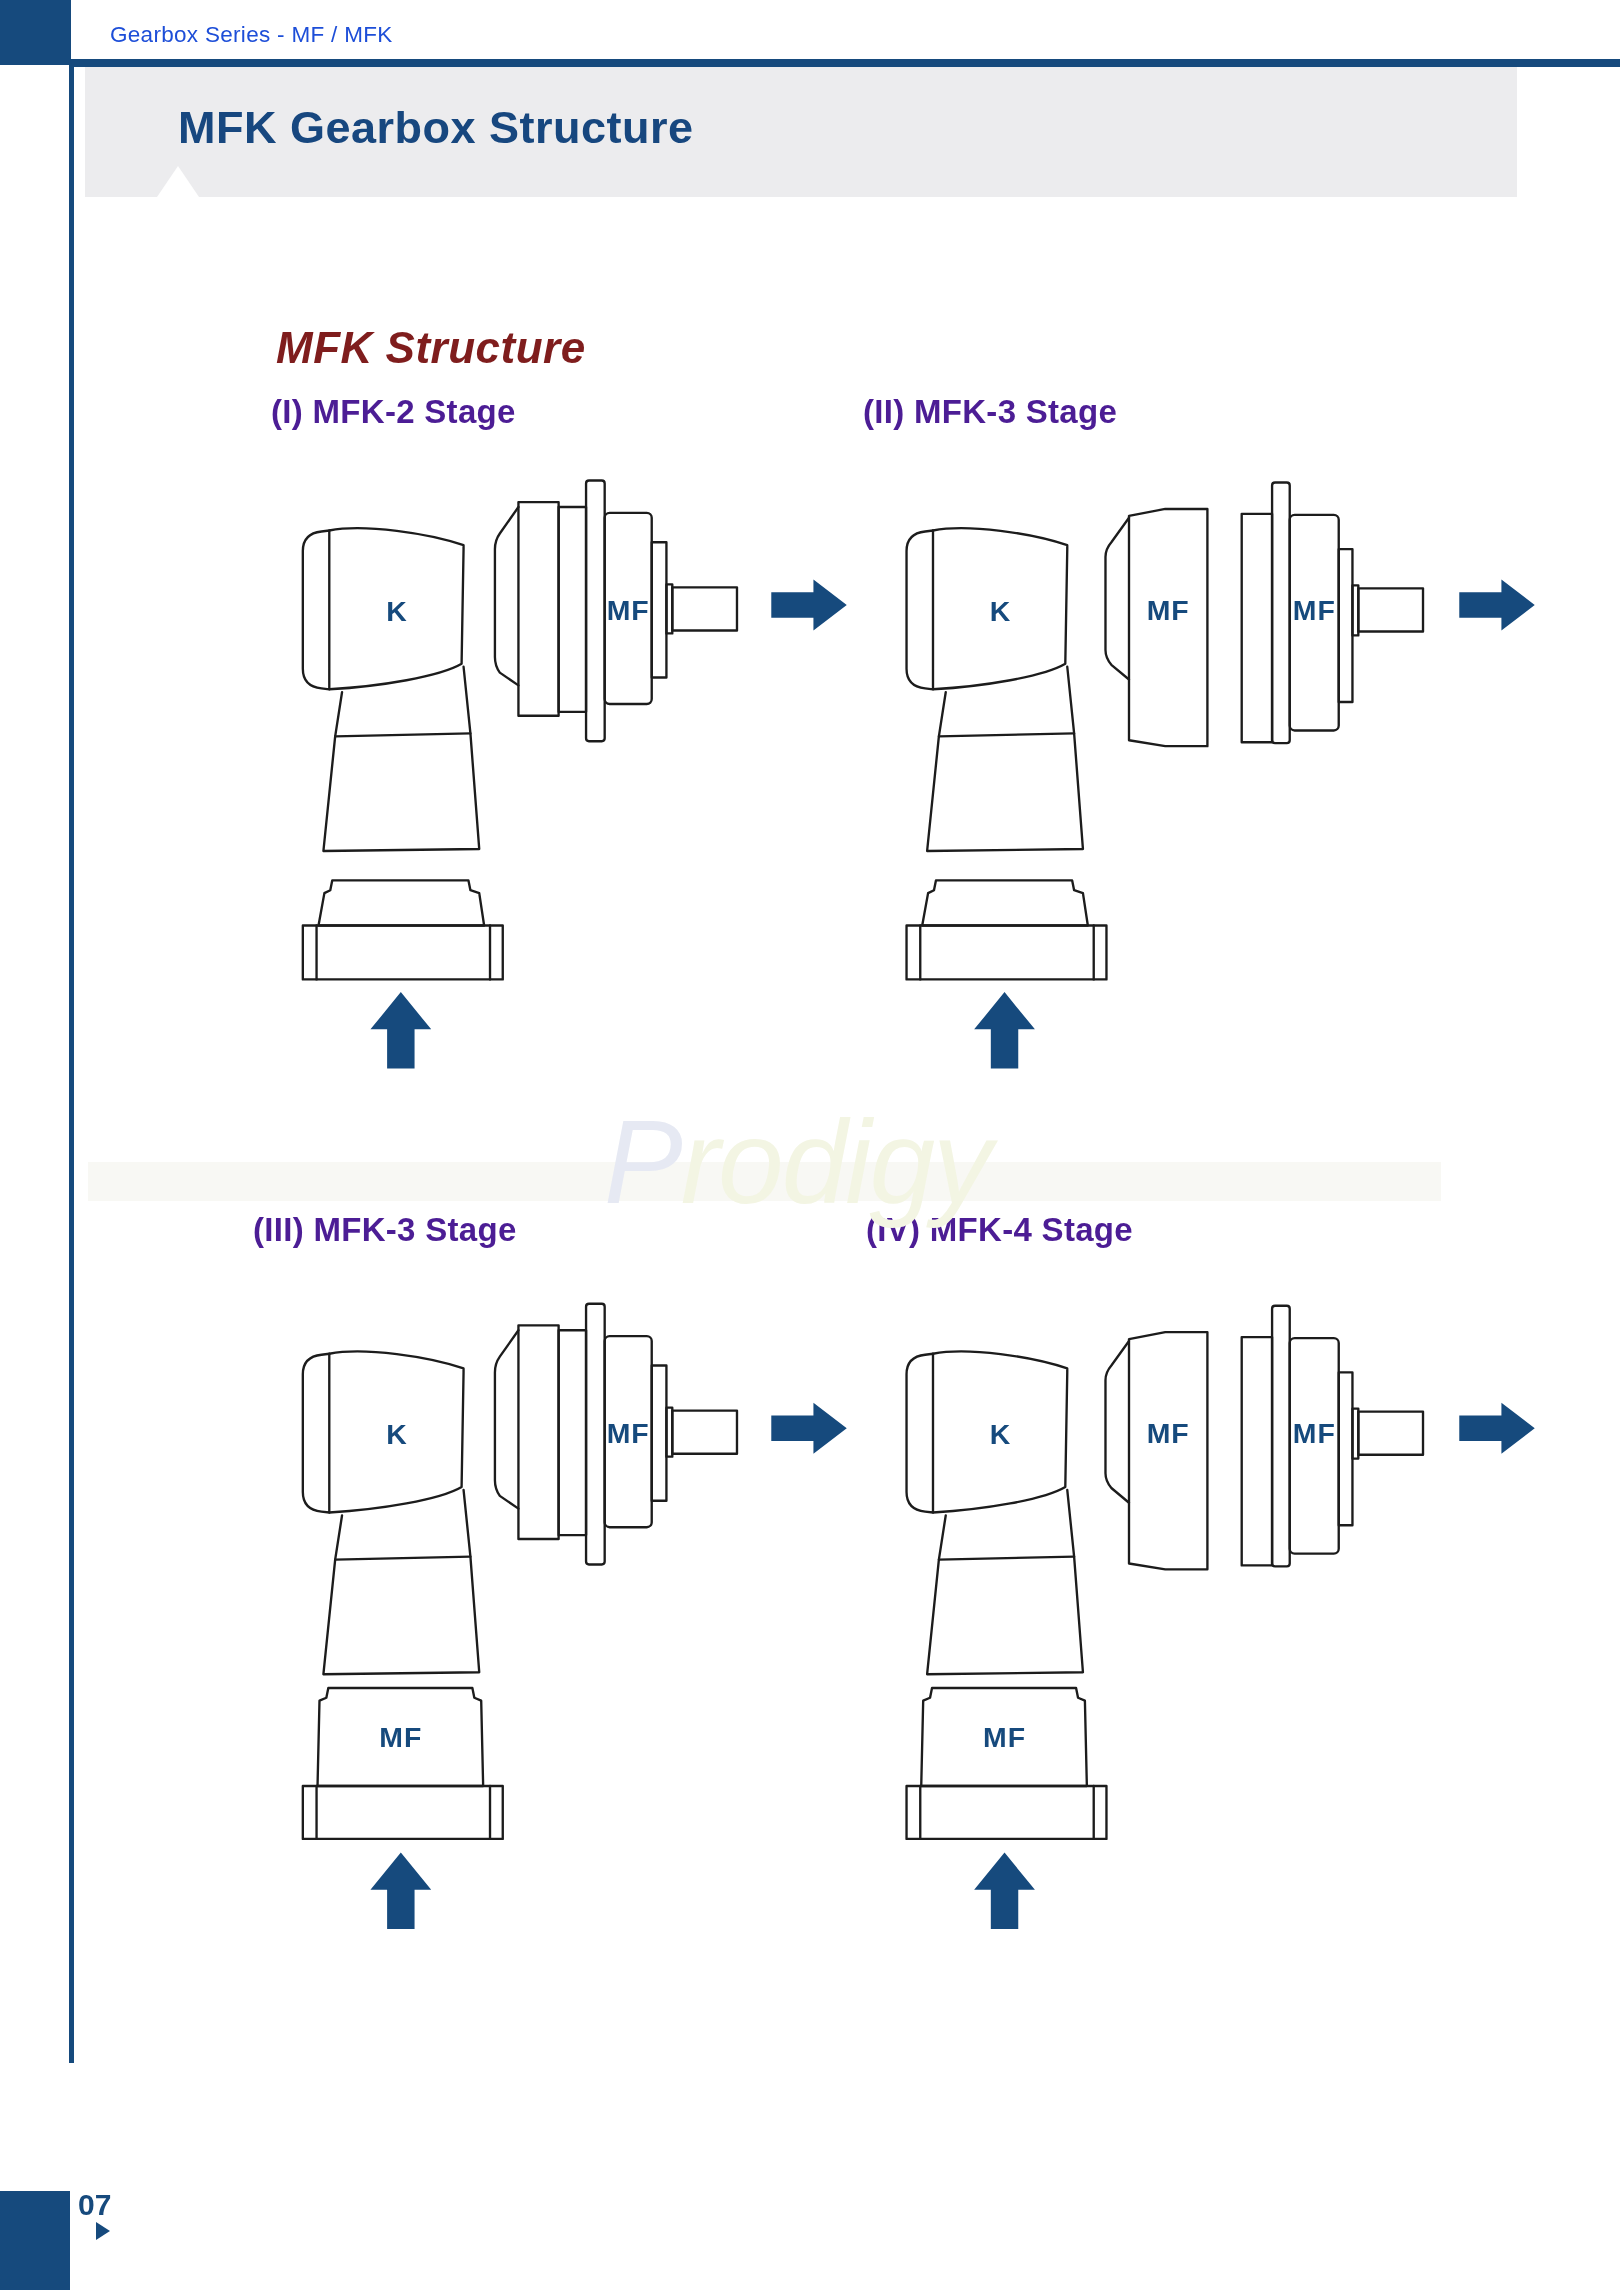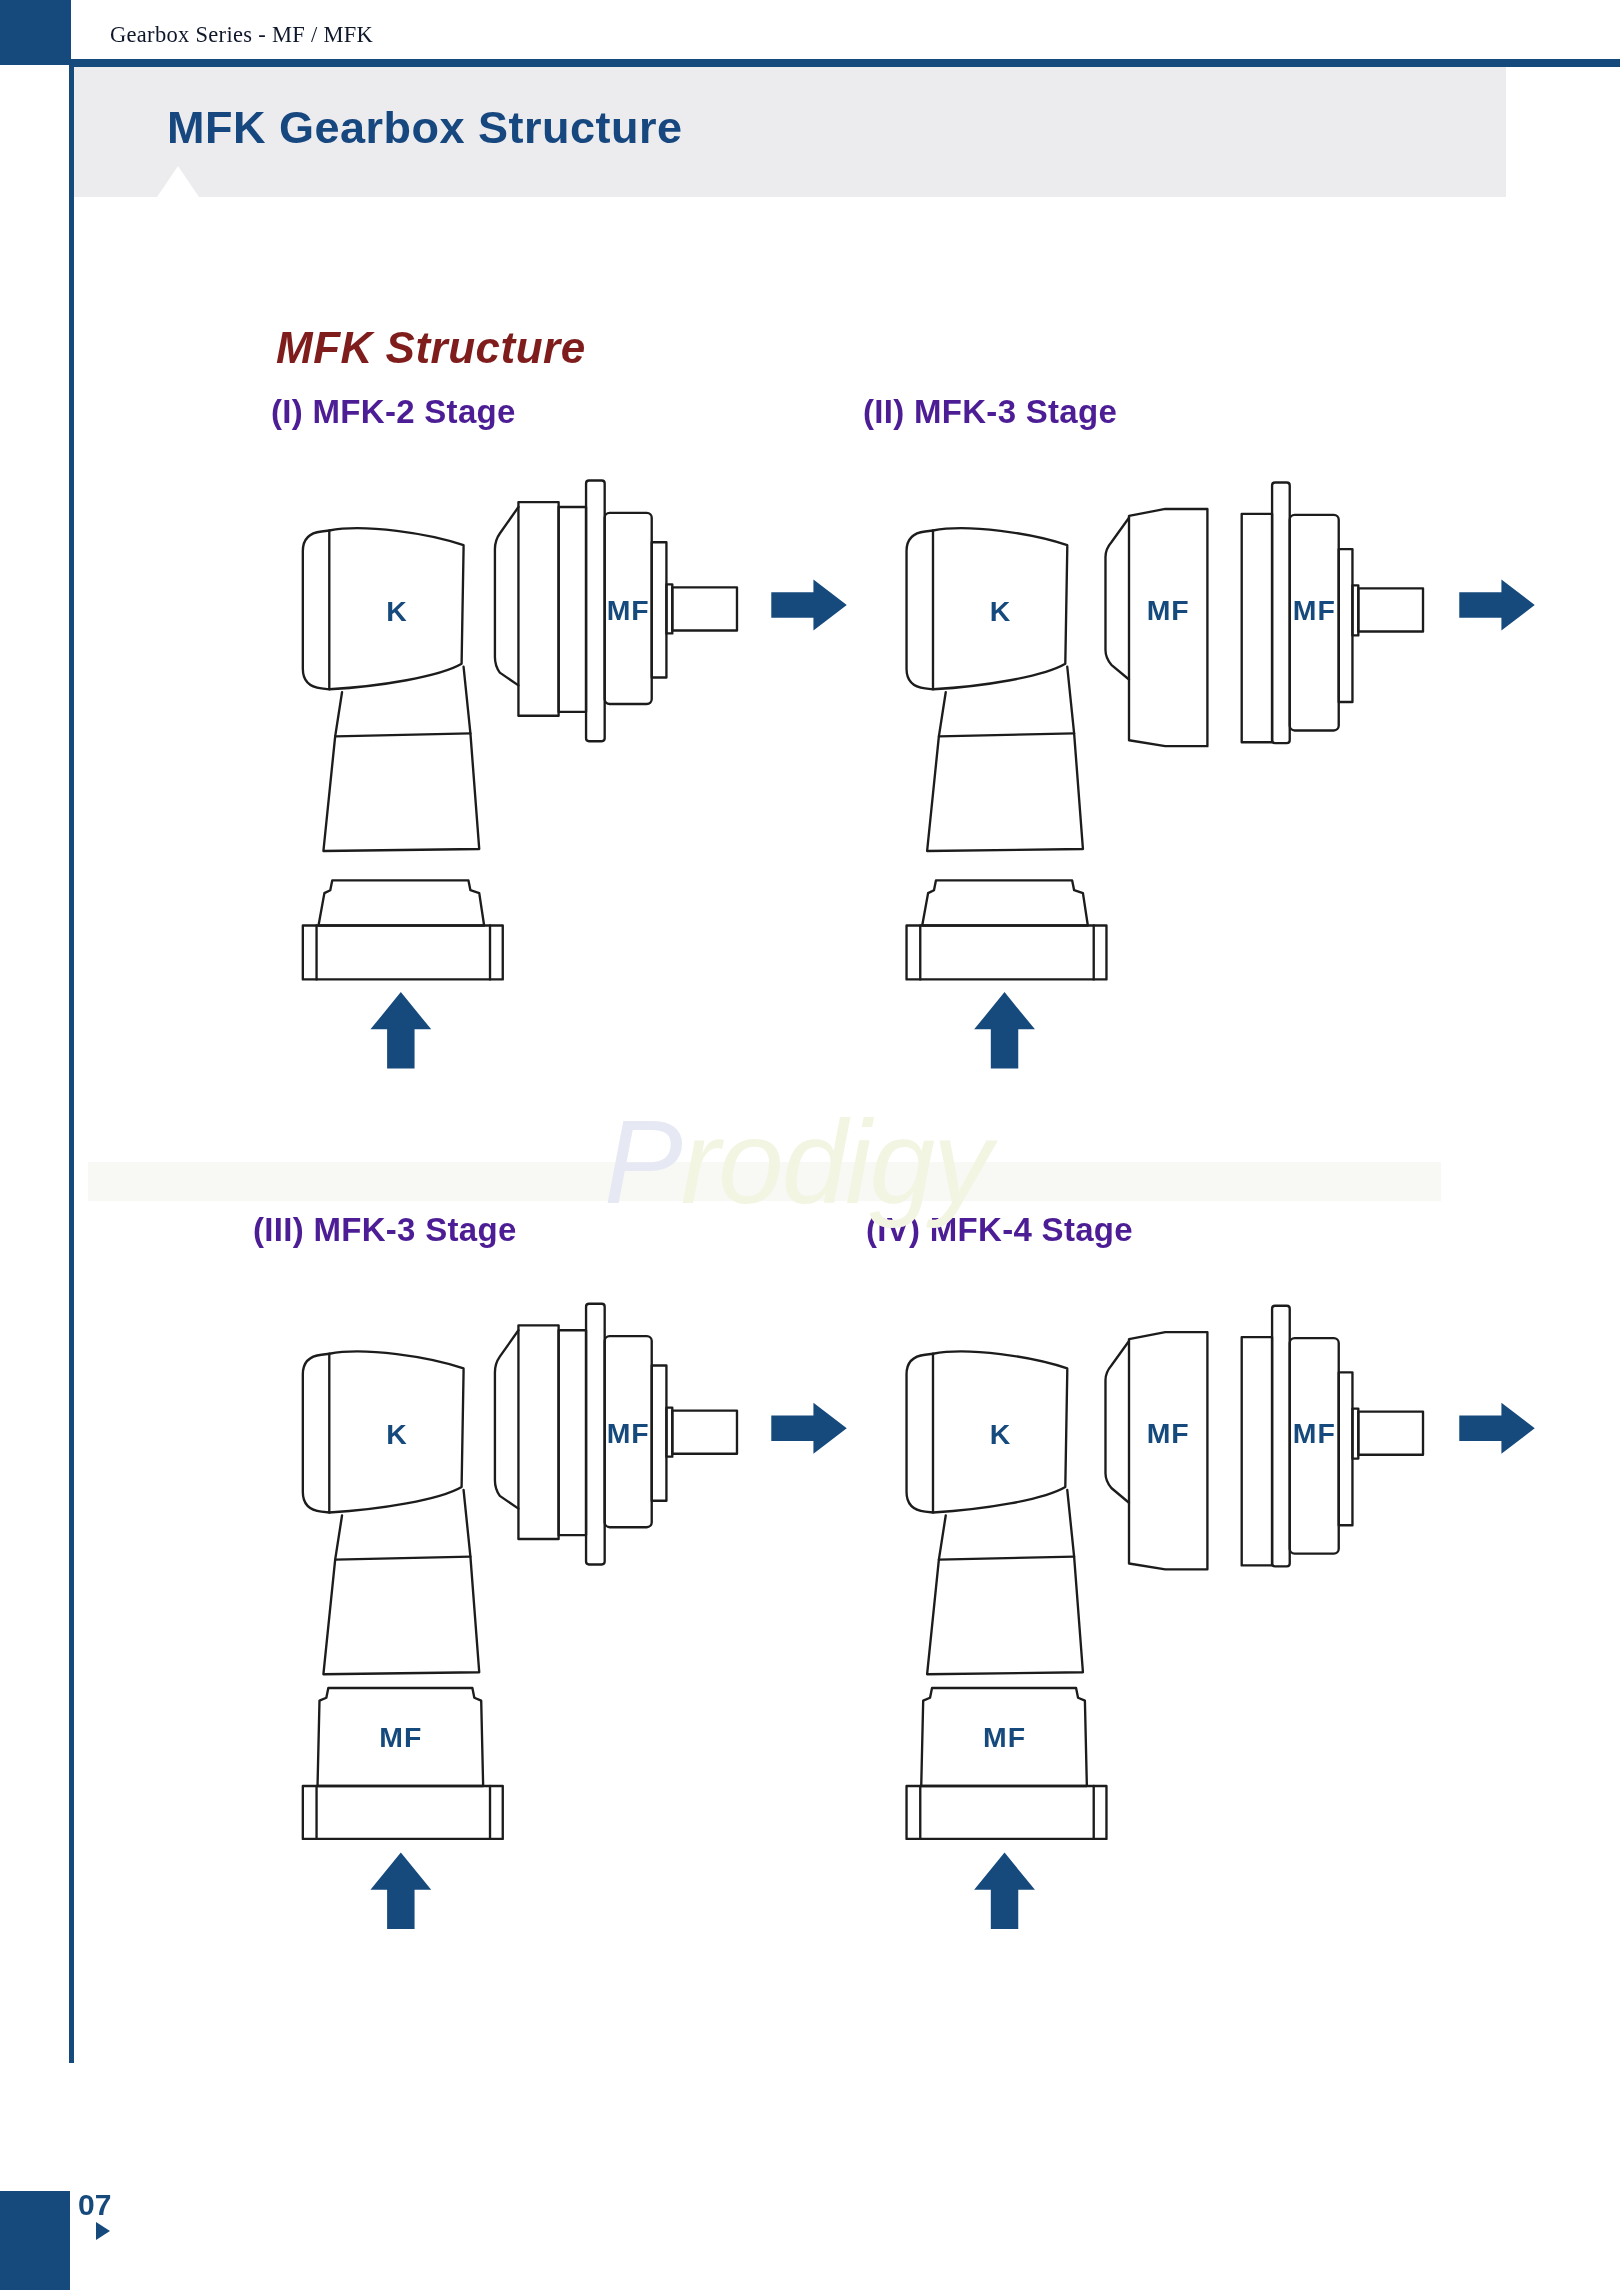--- a/index.html
+++ b/index.html
@@ -2,25 +2,25 @@
 <html><head>
 <meta charset="utf-8">
 <style>
   html,body{margin:0;padding:0;background:#ffffff;}
   .page{position:relative;width:1620px;height:2291px;background:#ffffff;overflow:hidden;
         font-family:"Liberation Sans", sans-serif;}
   .abs{position:absolute;}
 
   .corner-top{left:0;top:0;width:71px;height:65px;background:#164A7D;}
   .corner-bottom{left:0;top:2191px;width:70px;height:100px;background:#164A7D;}
-  .breadcrumb{left:110px;top:21.6px;font-size:22.5px;color:#0f172a;letter-spacing:0.3px;font-family:Liberation Serif, serif;}
+  .breadcrumb{left:110px;top:21.6px;font-size:22.5px;color:#1d4ed8;letter-spacing:0.3px;}
   .top-rule{left:74px;top:59px;width:1547px;height:7.8px;background:#164A7D;}
   .vert-rule{left:69px;top:59px;width:4.9px;height:2004px;background:#164A7D;}
 
-  .banner{left:74px;top:67px;width:1432px;height:130px;background:#ECECEE;}
+  .banner{left:85px;top:67px;width:1432px;height:130px;background:#ECECEE;}
   .page-title{position:absolute;left:93px;top:35px;font-size:45px;font-weight:700;color:#17477F;letter-spacing:0.5px;}
   .banner-notch{left:157px;top:166px;width:0;height:0;border-left:21.6px solid transparent;
                 border-right:21.6px solid transparent;border-bottom:31px solid #ffffff;}
 
   .subtitle{left:276px;top:323px;font-size:44px;font-weight:700;color:#7f1d1d;letter-spacing:0.5px;font-style:italic;}
   .heading{font-size:33px;font-weight:700;color:#4c1d95;letter-spacing:0.3px;}
   .h-i{left:271px;top:393px;} .h-ii{left:863px;top:393px;}
   .h-iii{left:253px;top:1211px;text-align:right;} .h-iv{left:866px;top:1211px;}
 
   .wm-band{left:88px;top:1162px;width:1353px;height:39px;background:#F8F8F4;}

